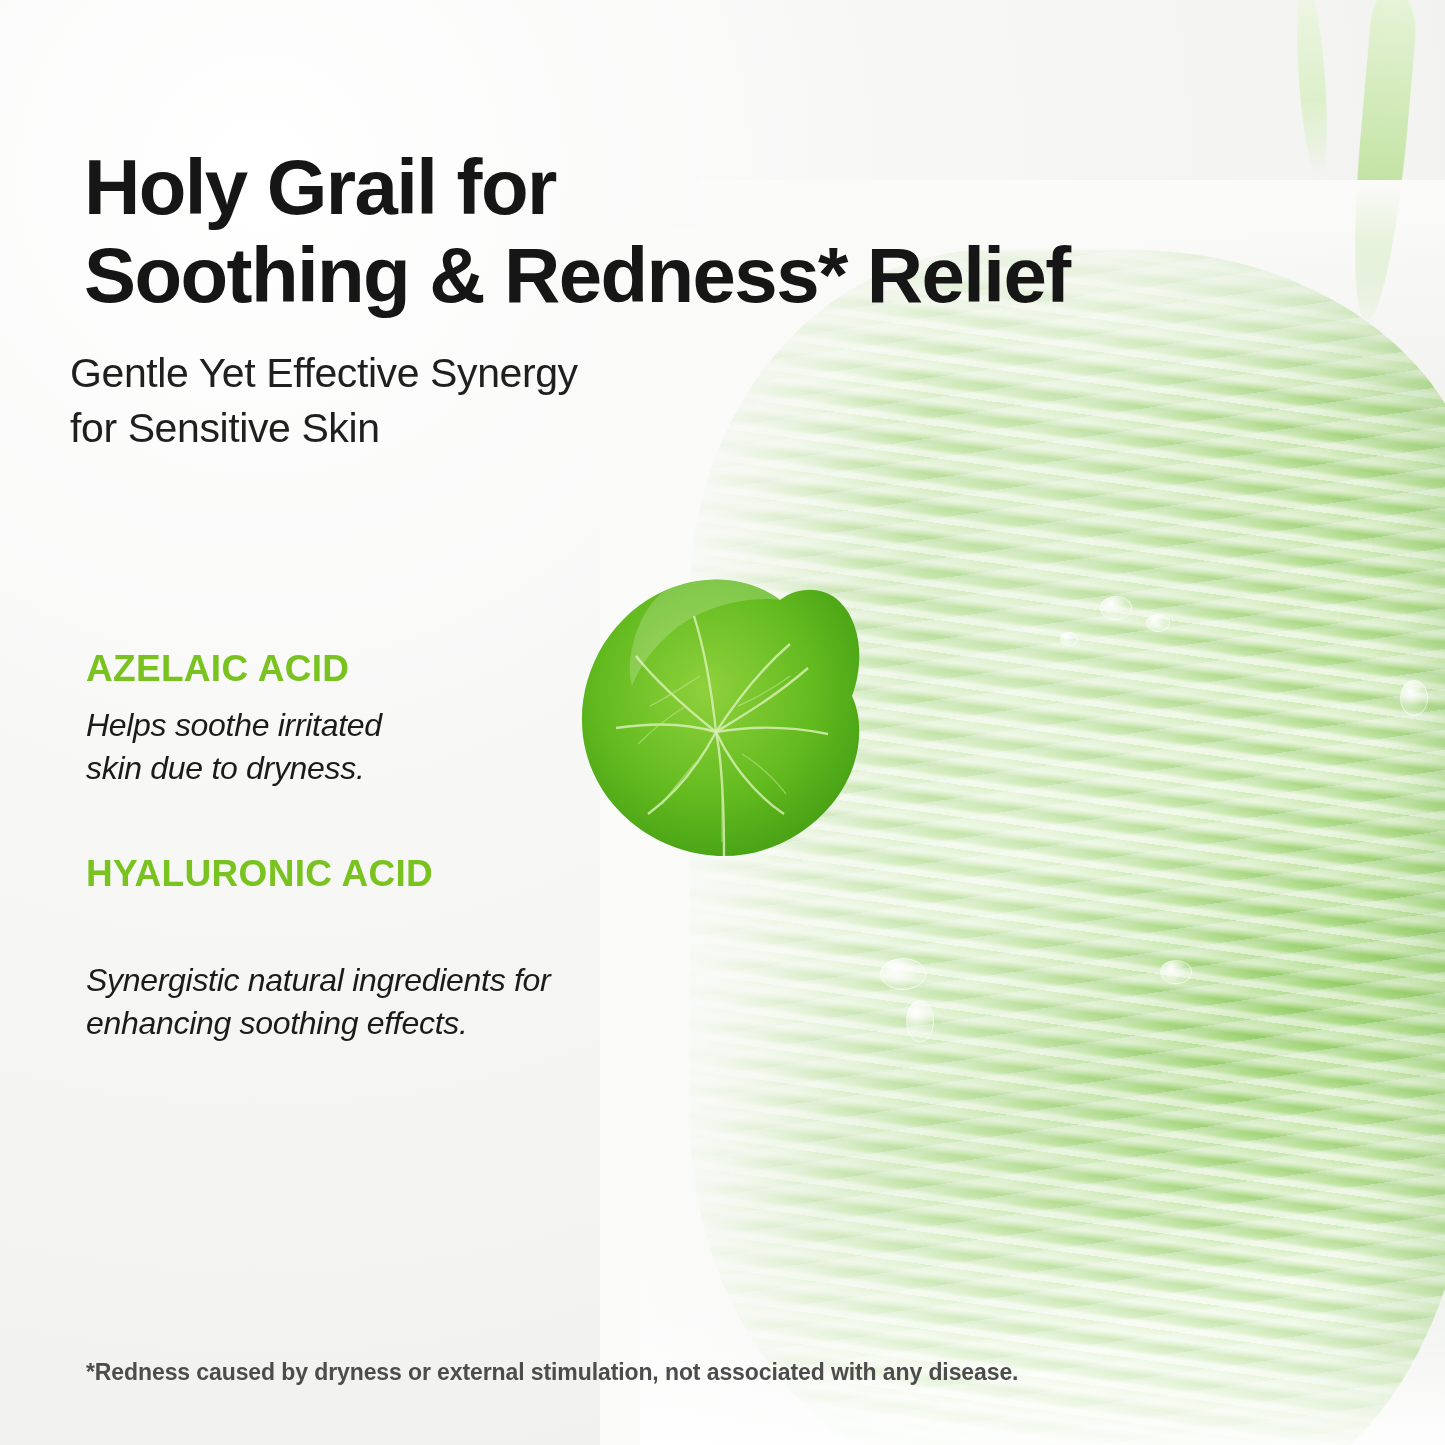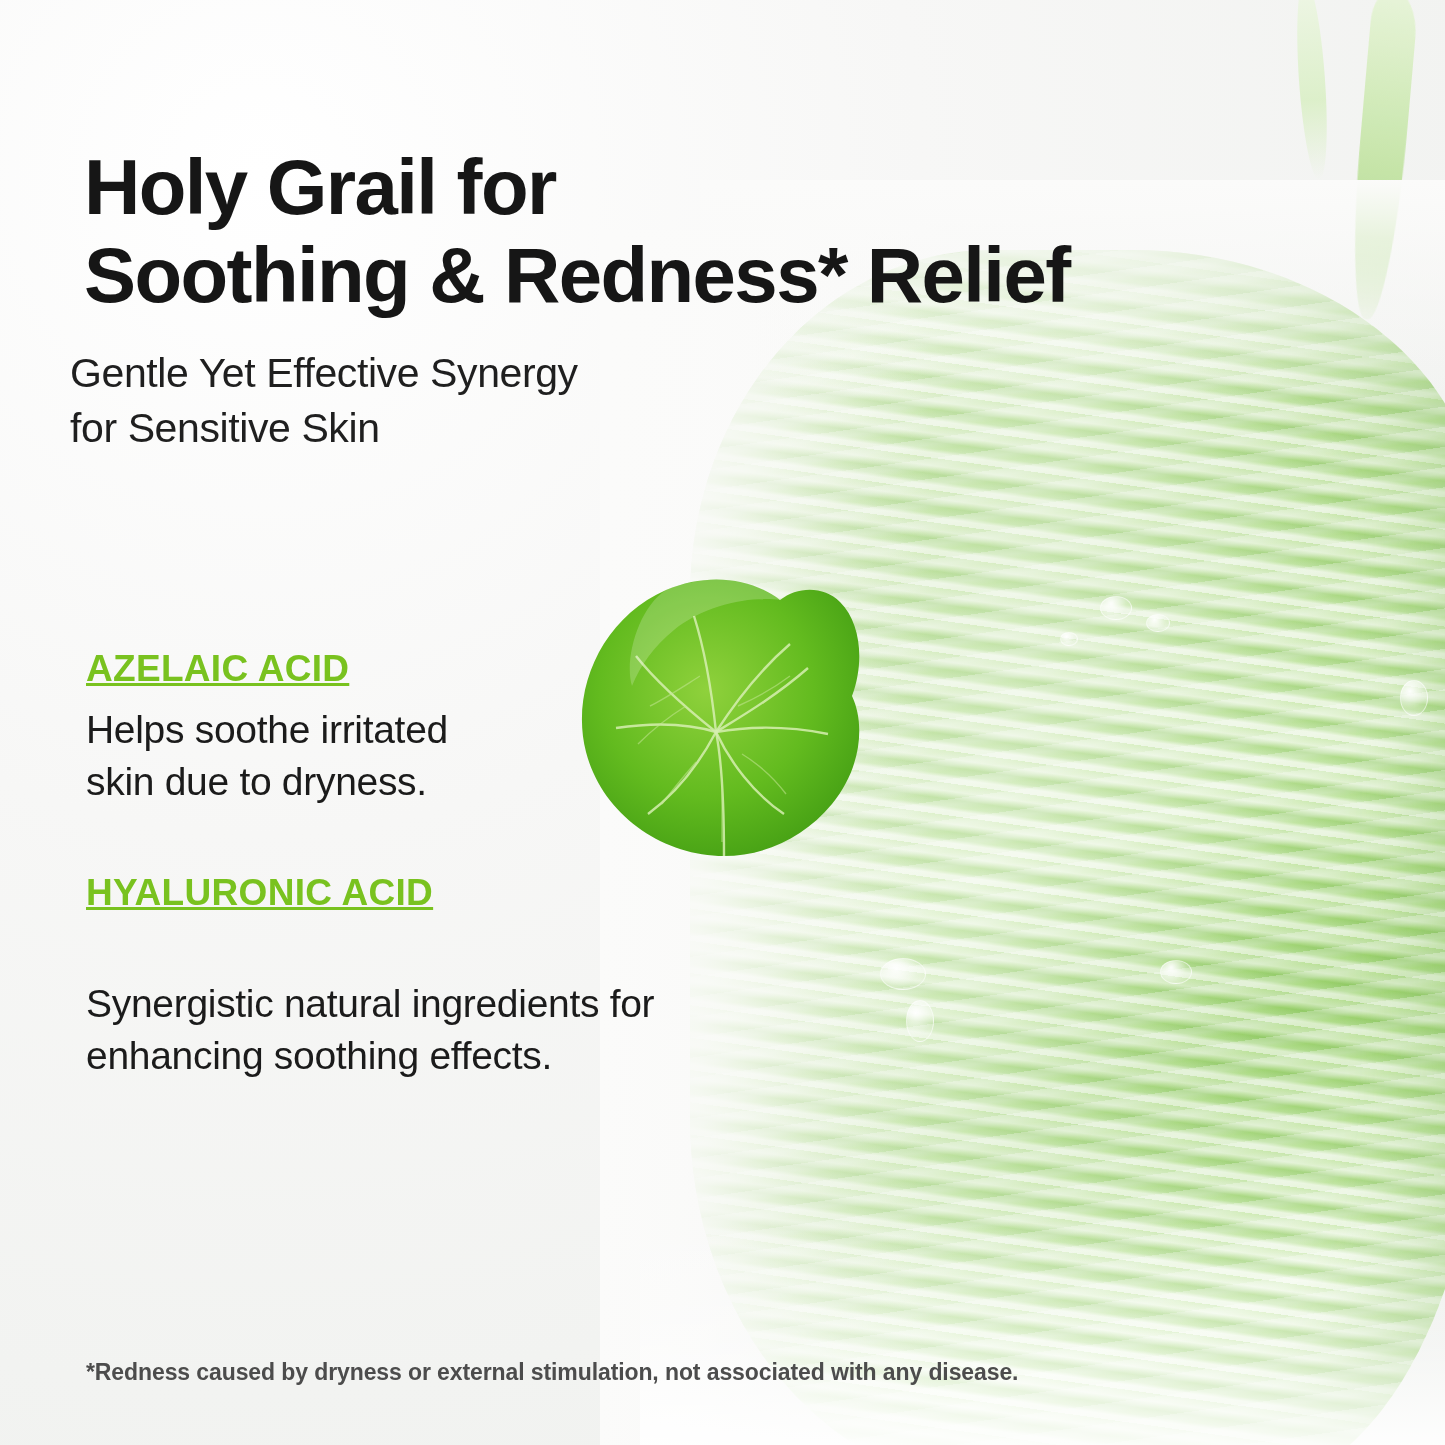--- a/index.html
+++ b/index.html
@@ -162,30 +162,30 @@
 
   .features { position: absolute; left: 86px; top: 648px; width: 700px; }
   .feature { margin-bottom: 64px; }
   .feature:last-child { margin-bottom: 0; }
   .feature-title {
     font-size: 37px;
     font-weight: 700;
     letter-spacing: 0.3px;
     color: #79c21f;
     margin: 0 0 14px 0;
-    text-decoration: underline;
   }
   .feature-desc {
-    font-size: 39px;
+    font-size: 32px;
     line-height: 1.33;
     font-weight: 400;
     color: #1b1b1b;
     letter-spacing: -0.3px;
     white-space: pre-line;
     margin: 0;
+    font-style: italic;
   }
 
   .footnote {
     position: absolute;
     left: 86px;
     top: 1333px;
     width: 1100px;
     font-size: 23px;
     line-height: 1.4;
     color: #4c4c4c;

